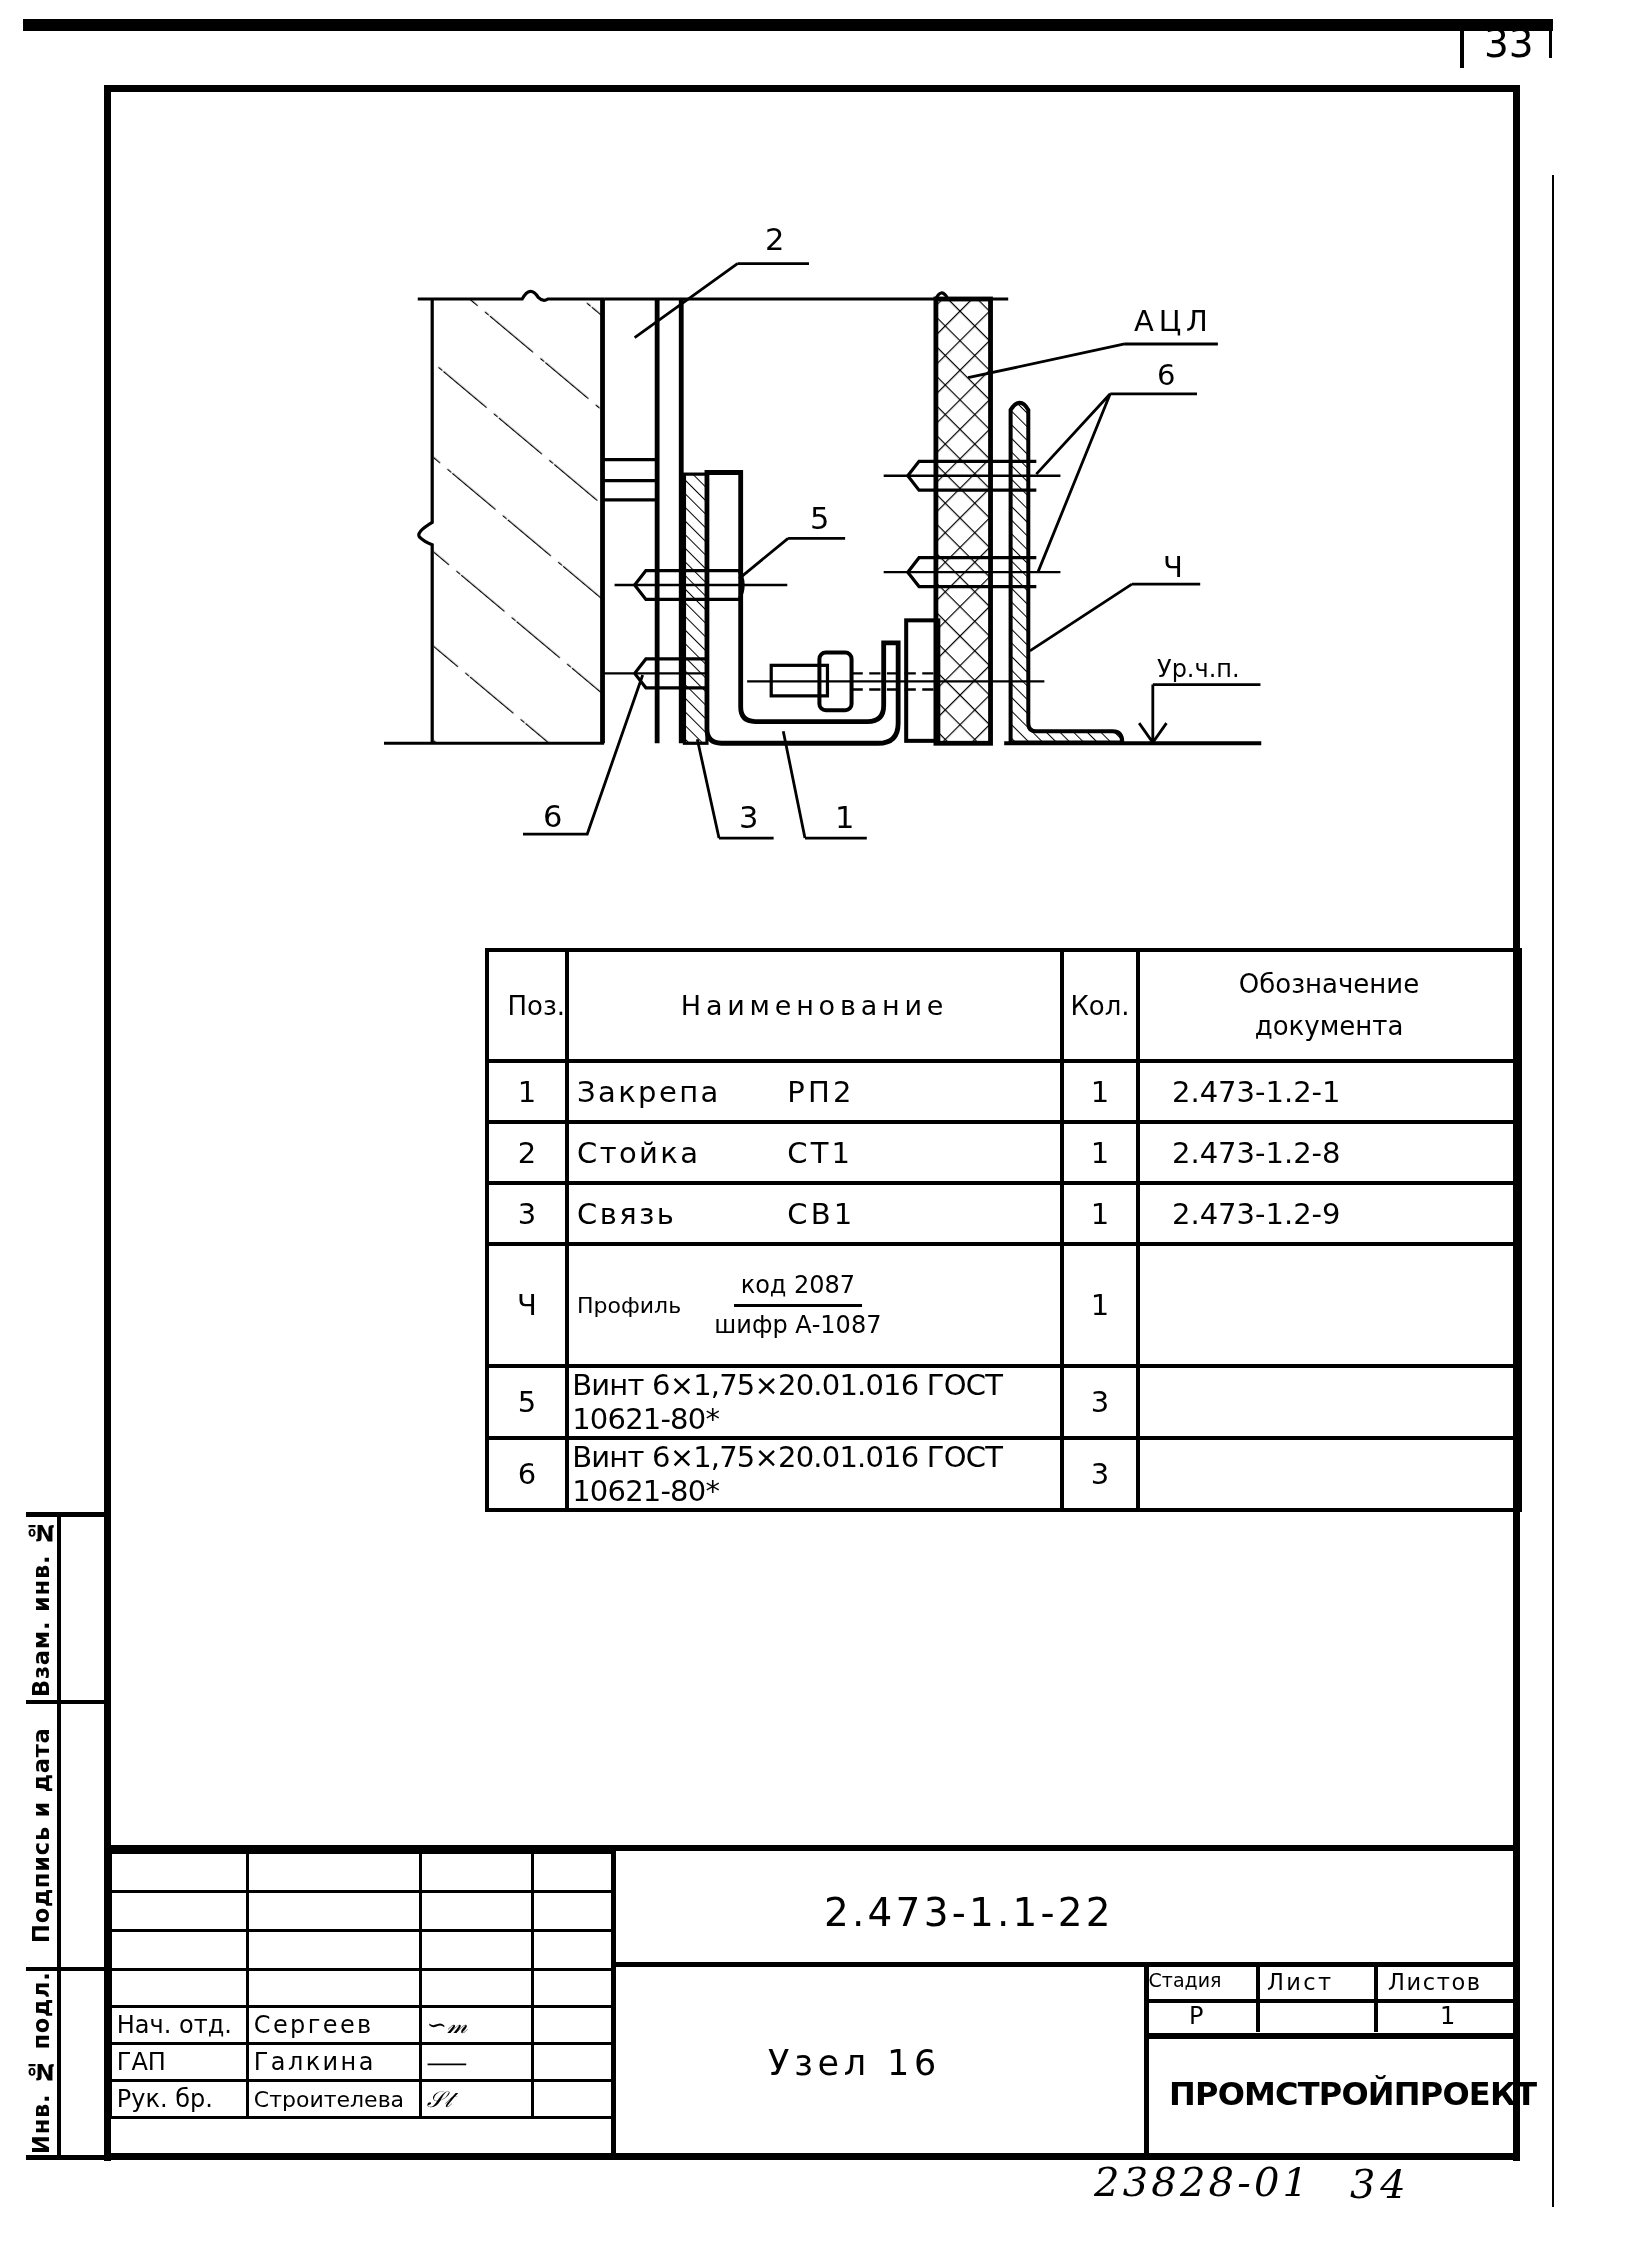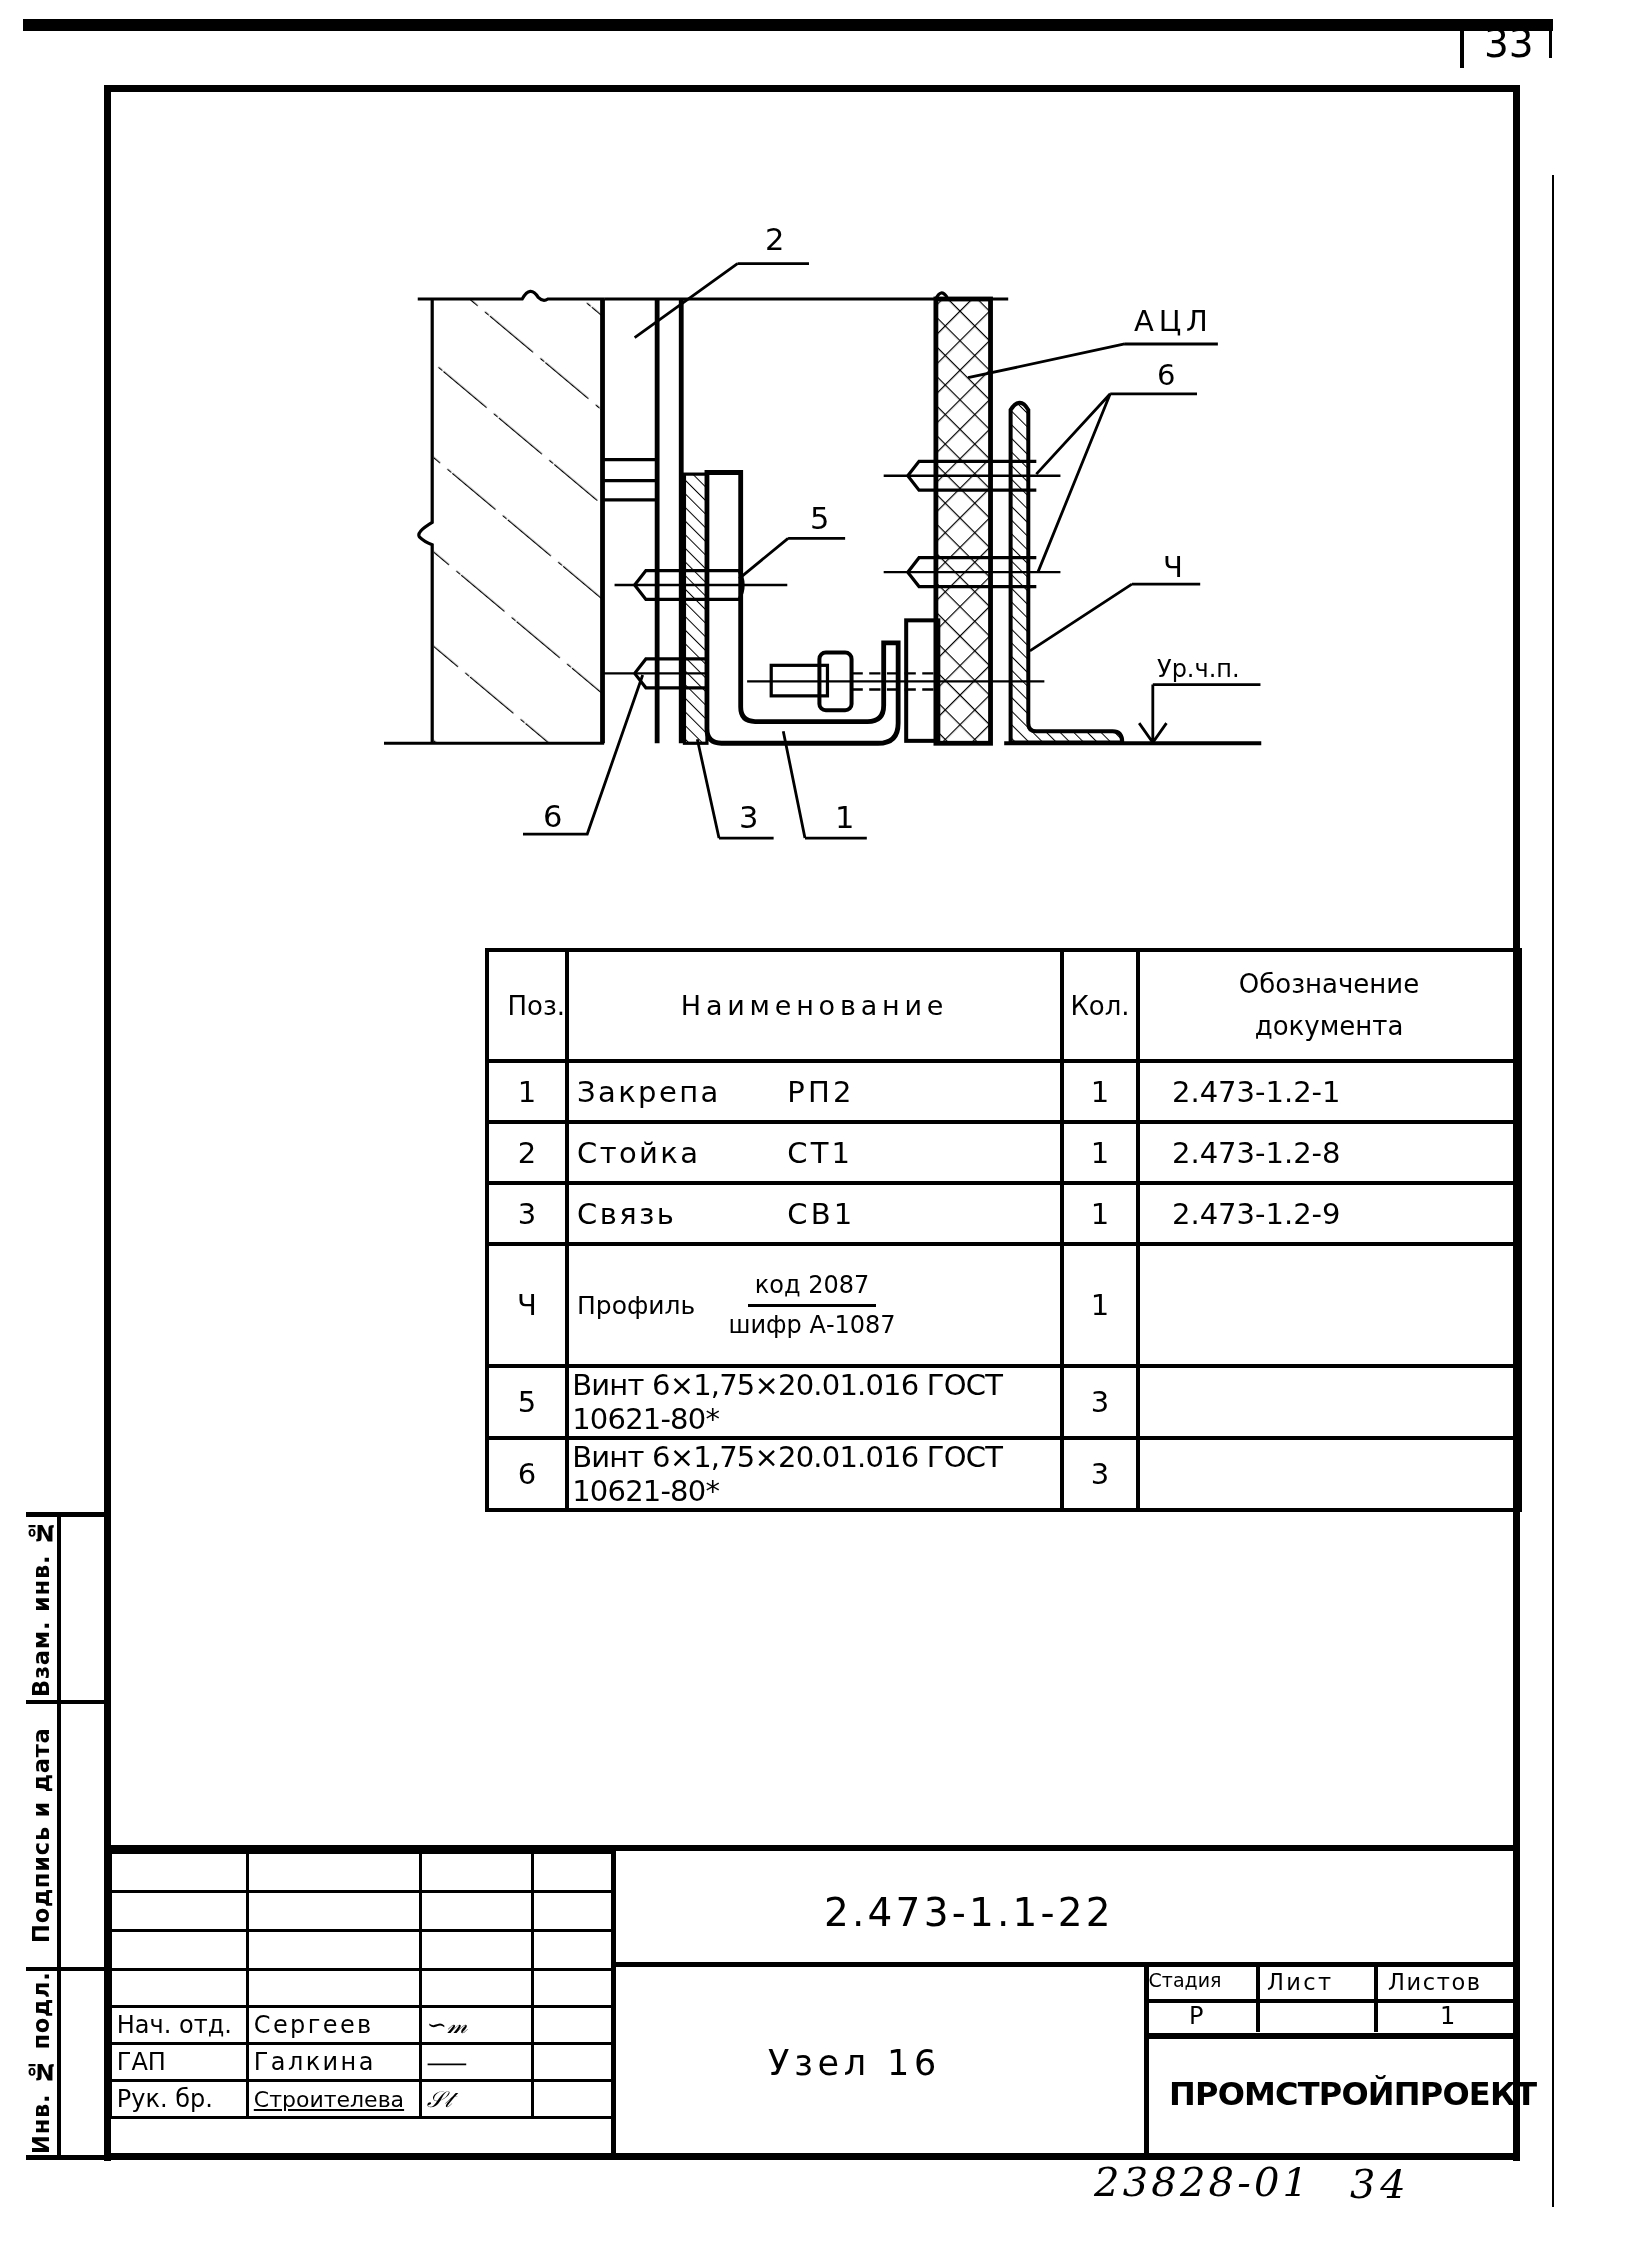--- a/index.html
+++ b/index.html
@@ -177,21 +177,21 @@
     <td class="name">
       <span style="display:inline-block;width:201px;letter-spacing:2.4px;">Связь</span>
       <span style="letter-spacing:3.2px;">СВ1</span>
     </td>
     <td>1</td>
     <td class="name" style="padding-left:32px;">2.473-1.2-9</td>
   </tr>
   <tr style="height:122px;">
     <td>Ч</td>
     <td class="name">
-      <span style="font-size:25px;vertical-align:middle;">Профиль</span>
+      <span style="font-size:22px;vertical-align:middle;">Профиль</span>
       <span class="frac">
         <span class="num" style="font-size:24px;">код 2087</span>
         <span class="den" style="font-size:24px;">шифр А-1087</span>
       </span>
     </td>
     <td>1</td>
     <td></td>
   </tr>
   <tr style="height:58px;">
     <td>5</td>
@@ -261,21 +261,21 @@
       <td></td>
     </tr>
     <tr style="height:37px;">
       <td>ГАП</td>
       <td style="letter-spacing:2.4px;">Галкина</td>
       <td><span style="font-size:21px;">⸺</span></td>
       <td></td>
     </tr>
     <tr style="height:37px;">
       <td>Рук. бр.</td>
-      <td style="font-size:22px;text-decoration:underline;">Строителева</td>
+      <td style="font-size:22px;">Строителева</td>
       <td><span class="hand" style="font-size:22.5px;">𝒮𝓉</span></td>
       <td></td>
     </tr>
   </tbody>
     </table>
 
   <div class="bar" style="left:502px;top:0;width:4.8px;height:312px;"></div>
   <div class="txt" style="left:715px;top:48px;font-size:39px;letter-spacing:3.2px;">2.473-1.1-22</div>
   <div class="bar" style="left:502px;top:117px;width:907px;height:4.8px;"></div>
 

